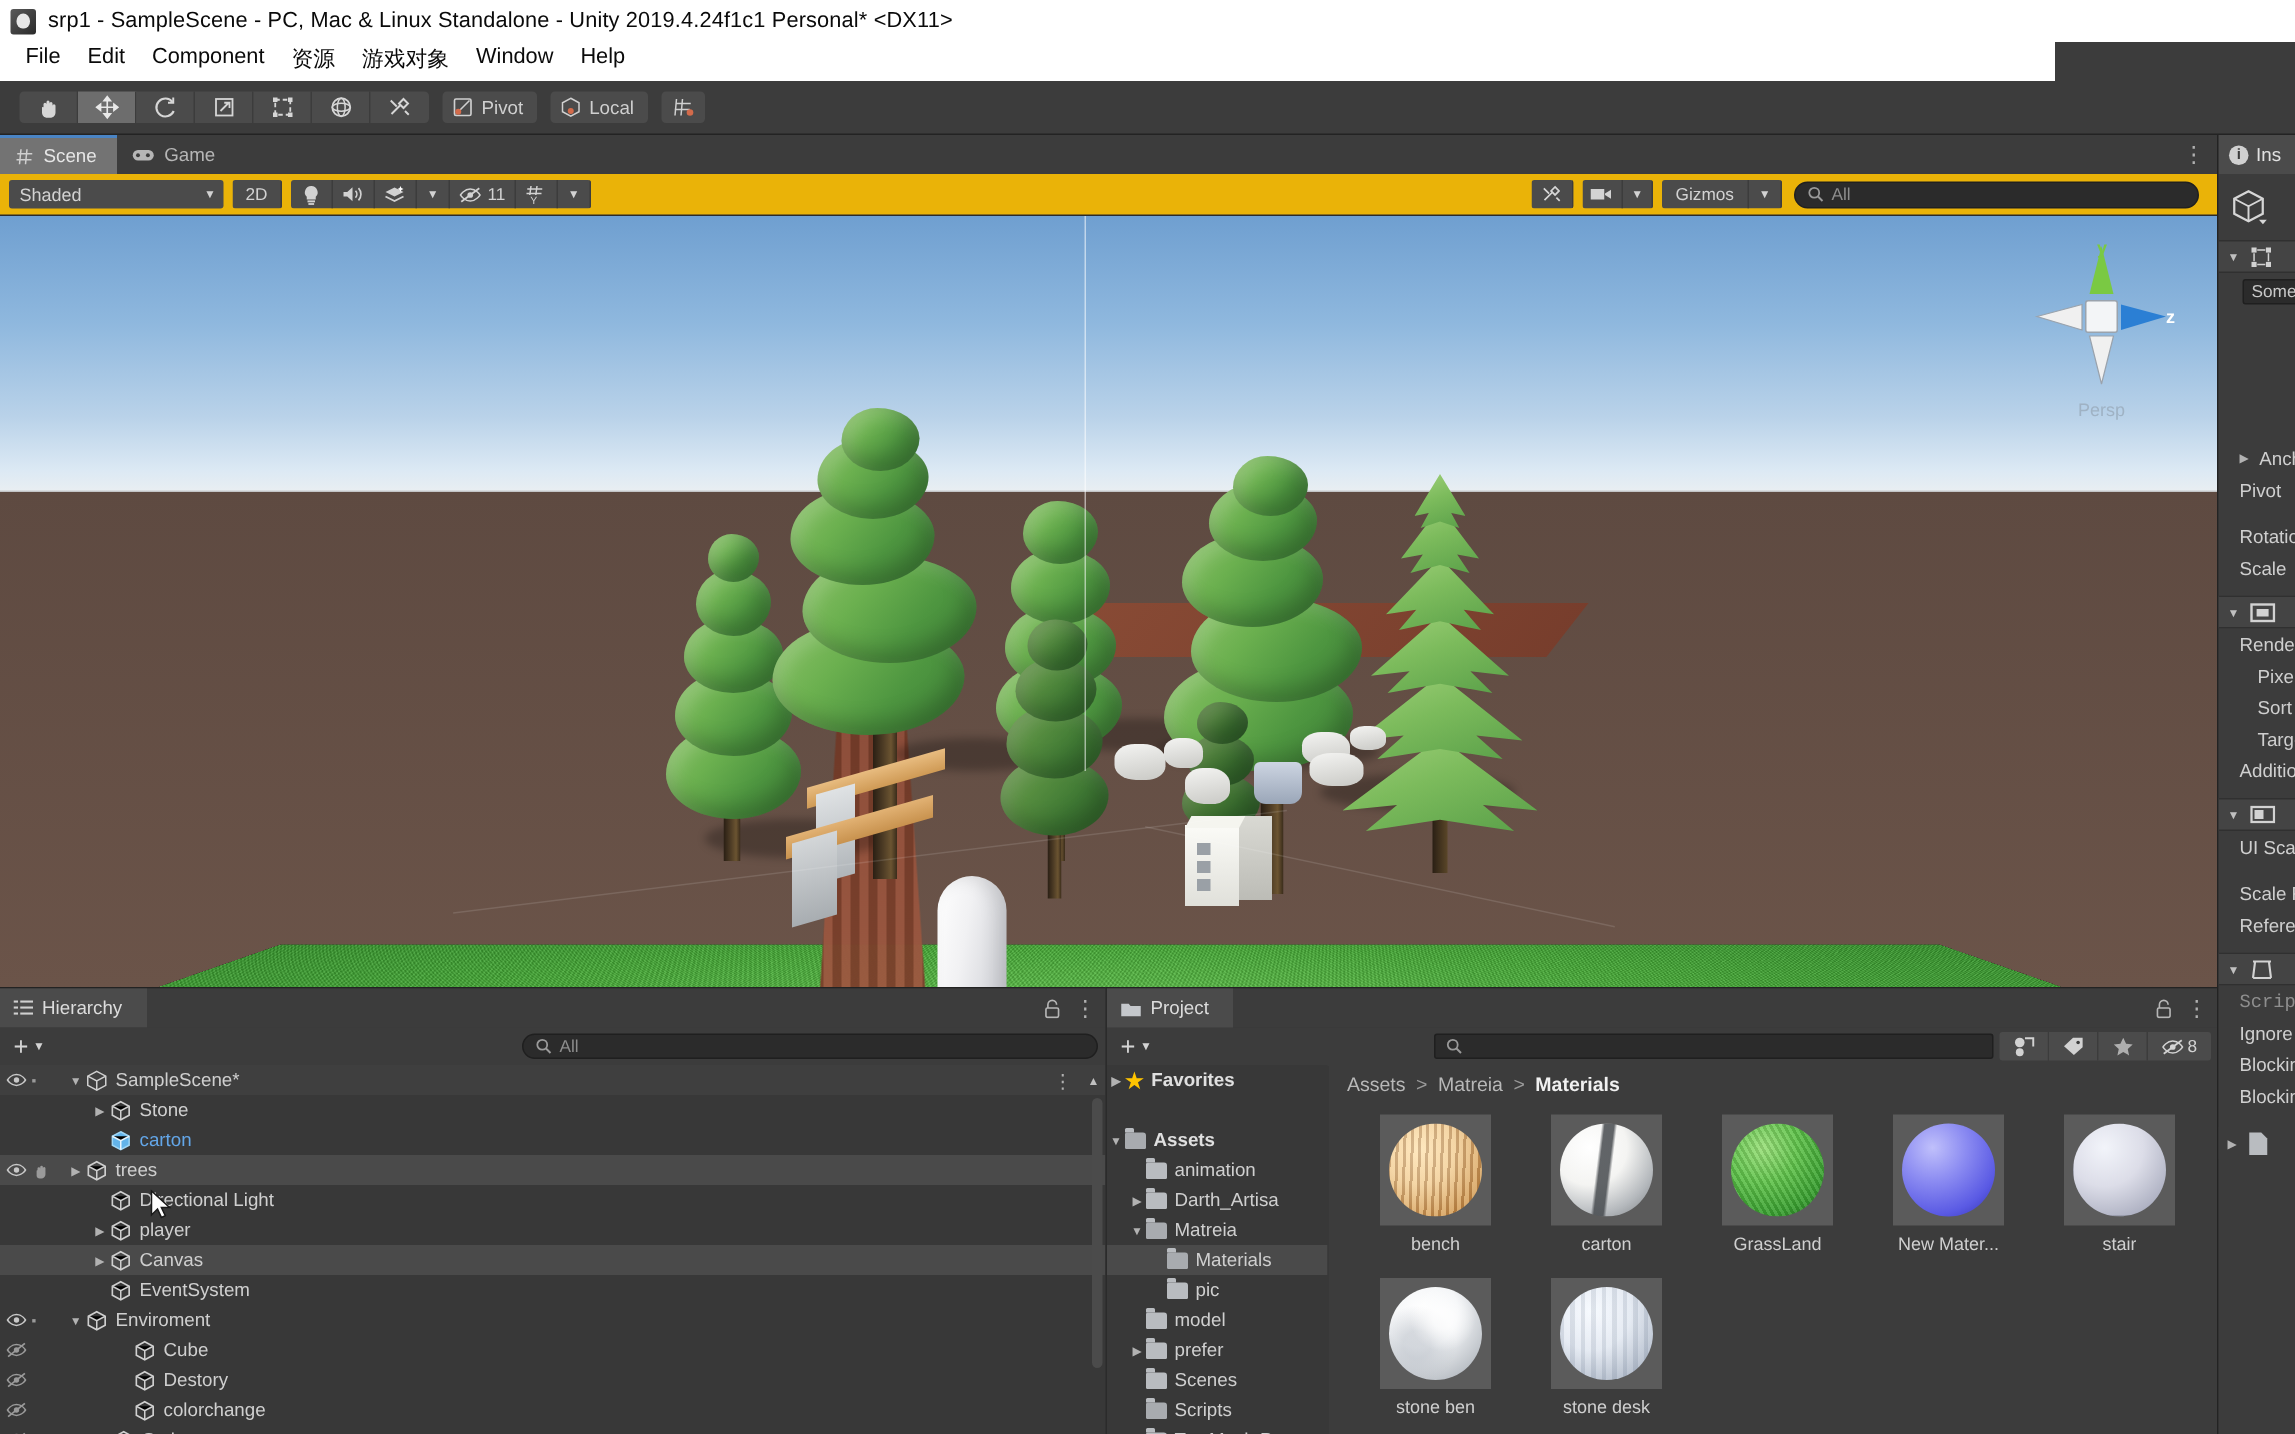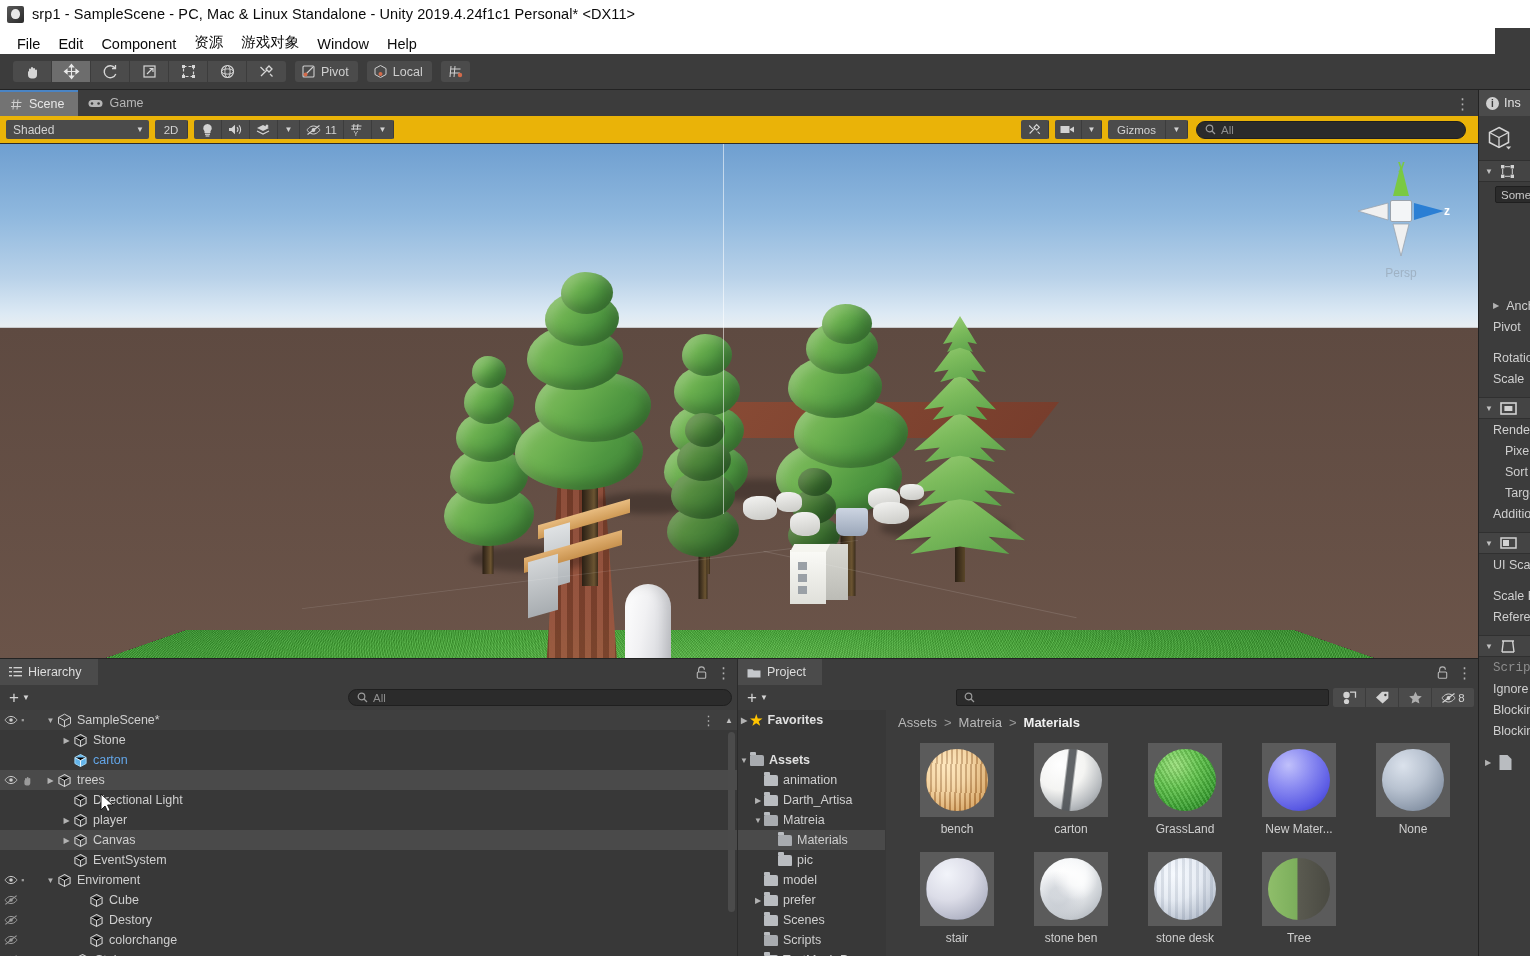--- a/index.html
+++ b/index.html
@@ -25,22 +25,22 @@
   }
   .title-icon::after {
     content: ""; position: absolute; left: 4px; top: 3.5px;
     width: 9px; height: 10px; border-radius: 50% 50% 45% 45%;
     background: #e8e8e8;
   }
   .title-text { font-size: 14.5px; color: #0a0a0a; letter-spacing: .1px; }
 
   
   .menubar {
-    position: absolute; left: 0; top: 28px; width: 1495px; height: 26px;
-    background: #ffffff; display: flex; align-items: flex-end; padding-left: 8px;
+    position: absolute; left: 0; top: 28px; width: 1370px; height: 26px;
+    background: #ffffff; display: flex; align-items: flex-start; padding-left: 8px;
   }
   .menu-item {
     font-size: 14.5px; color: #0a0a0a; padding: 2px 9px; cursor: default;
     white-space: nowrap;
   }
 
   
   .toolbar {
     position: absolute; left: 0; top: 54px; width: 1530px; height: 36px;
     background: #3c3c3c; border-bottom: 1px solid #232323;
@@ -1145,26 +1145,20 @@
         </div>
         <div class="cell">
           <div class="thumb">
             <div class="sphere" style="background: radial-gradient(circle at 33% 26%, #c0c0fb 0%, #8d8df2 35%, #5a5ae4 72%, #2f2fae 100%);"></div>
           </div>
           <div class="cell-label">New Mater...</div>
         </div>
 
         <div class="cell">
           <div class="thumb">
-            <div class="sphere" style="background: radial-gradient(circle at 34% 27%, #dbe2ec 0%, #b8c2d0 40%, #8794a6 78%, #5c6778 100%);"></div>
-          </div>
-          <div class="cell-label">None</div>
-        </div>
-        <div class="cell">
-          <div class="thumb">
             <div class="sphere" style="background:
                     linear-gradient(90deg, rgba(90,95,110,.35) 0 1px, rgba(0,0,0,0) 1px 100%),
                     linear-gradient(0deg, rgba(90,95,110,.28) 0 1px, rgba(0,0,0,0) 1px 100%),
                     radial-gradient(circle at 34% 26%, #f2f4fa 0%, #dcdde8 42%, #b0b3c4 78%, #80849a 100%);"></div>
           </div>
           <div class="cell-label">stair</div>
         </div>
         <div class="cell">
           <div class="thumb">
             <div class="sphere" style="background:
@@ -1174,26 +1168,20 @@
           </div>
           <div class="cell-label">stone ben</div>
         </div>
         <div class="cell">
           <div class="thumb">
             <div class="sphere" style="background:
                     repeating-linear-gradient(90deg, rgba(140,150,165,.22) 0 3px, rgba(255,255,255,.12) 3px 7px),
                     radial-gradient(circle at 34% 26%, #f6faff 0%, #e3e9f2 42%, #b2bccb 78%, #828d9e 100%);"></div>
           </div>
           <div class="cell-label">stone desk</div>
-        </div>
-        <div class="cell">
-          <div class="thumb">
-            <div class="sphere" style="background: linear-gradient(90deg, #8fbe6a 0%, #7cae5c 46%, #5a5a50 49%, #4a4a42 100%);"></div>
-          </div>
-          <div class="cell-label">Tree</div>
         </div>
       </div>
     </div>
   </div>
 
   <div class="inspector">
     <div class="ins-tab">
       <span class="ins-info">i</span>
       <span>Ins</span>
     </div>

